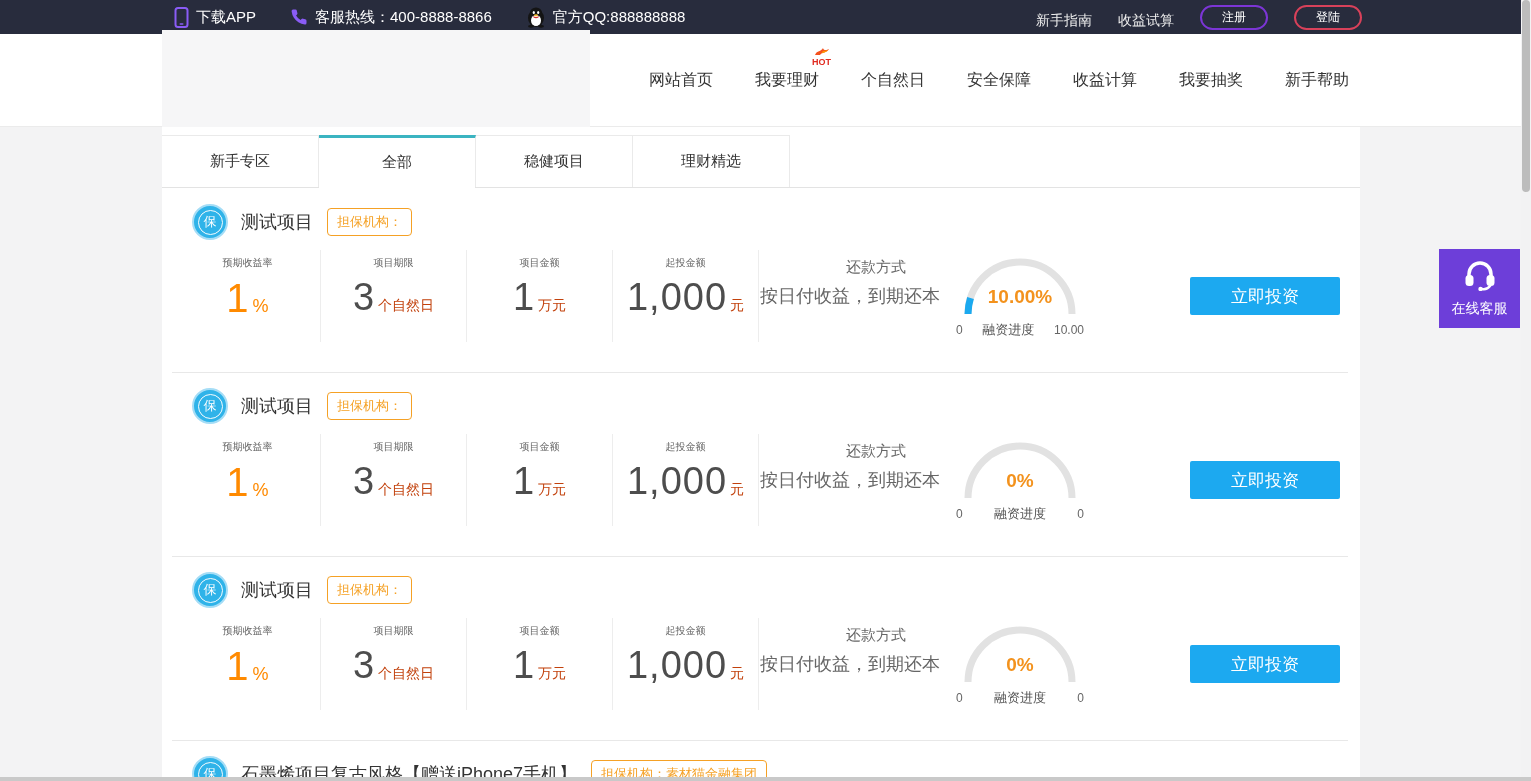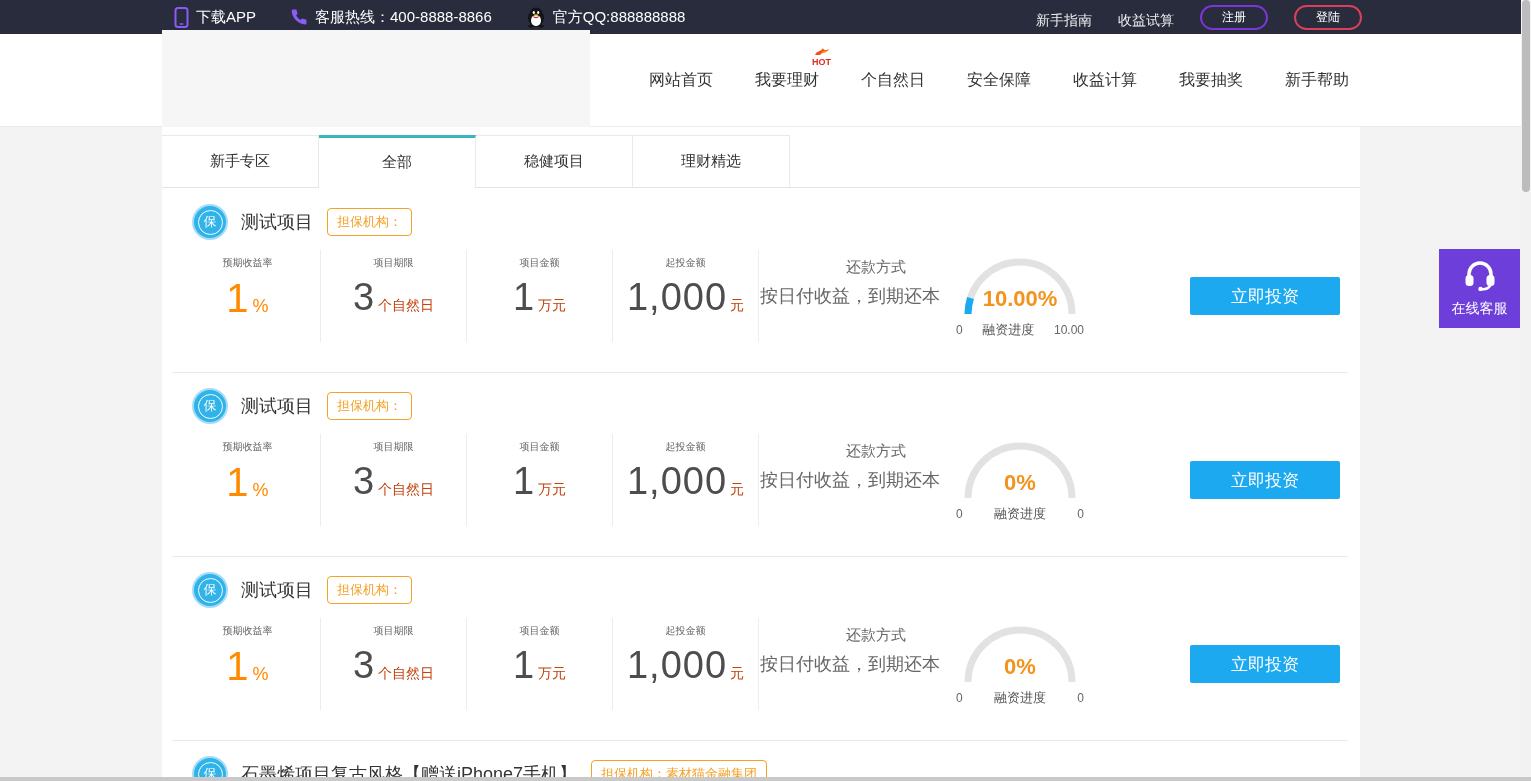--- a/index.html
+++ b/index.html
@@ -104,21 +104,21 @@
   .stat.accent .num{color:var(--accent-orange);font-size:40px;}
   .stat.accent .unit{color:var(--accent-orange);font-size:18px;}
   .vline{width:1px;background:#ededed;height:92px;align-self:center;}
   .repay{width:146px;margin-left:1px;text-align:right;padding-top:12px;}
   .repay .lbl{font-size:15px;color:#666;}
   .repay .val{font-size:18px;color:#666;margin-top:7px;white-space:nowrap;}
   .gauge-wrap{width:140px;margin-left:44px;position:relative;padding-top:2px;}
   .gauge-wrap svg{display:block;}
   .gauge-pct{
     position:absolute;top:40px;left:0;width:100%;text-align:center;
-    font-size:22px;font-weight:bold;color:var(--gauge-orange);
+    font-size:19px;font-weight:bold;color:var(--gauge-orange);
   }
   .gauge-labels{
     display:flex;justify-content:space-between;align-items:center;
     padding:0 6px;margin-top:3px;font-size:12px;color:#666;
   }
   .gauge-labels .mid{font-size:13px;color:#555;}
   .invest-btn{
     margin-left:auto;margin-right:20px;align-self:center;
     width:150px;height:38px;background:var(--accent-blue);color:#fff;
     font-size:17px;border:none;border-radius:2px;cursor:pointer;

